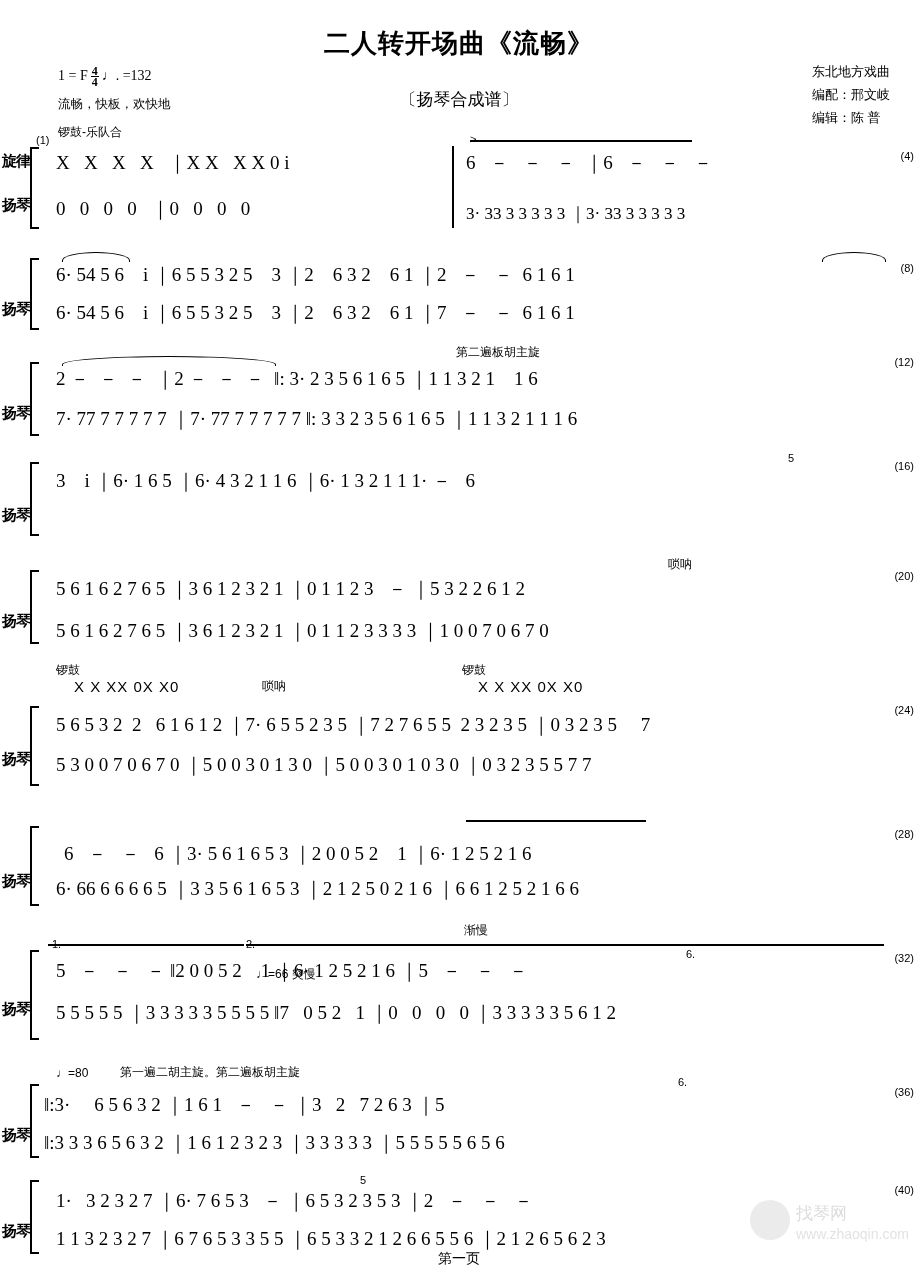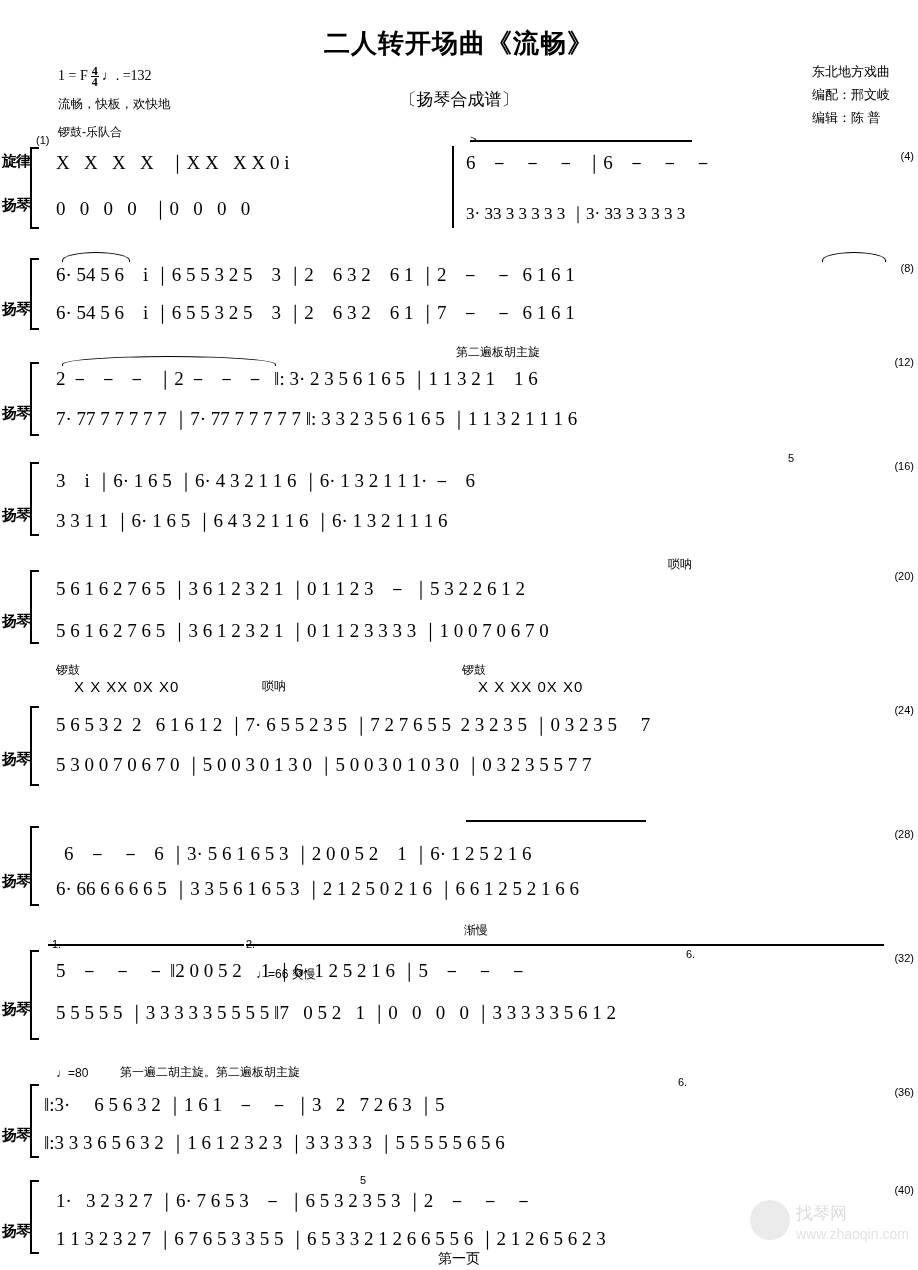--- a/index.html
+++ b/index.html
@@ -78,21 +78,20 @@
   <div class="ann" style="left:456px;top:344px;">第二遍板胡主旋</div>
   <div class="slur" style="left:62px;top:356px;width:212px;"></div>
   <div class="notes" style="left:56px;top:366px;">2 －  －  －  ｜2 －  －  －  ‖: 3· 2 3 5 6 1 6 5 ｜1 1 3 2 1    1 6</div>
   <div class="notes" style="left:56px;top:406px;">7· 77 7 7 7 7 7 ｜7· 77 7 7 7 7 7 ‖: 3 3 2 3 5 6 1 6 5 ｜1 1 3 2 1 1 1 6</div>
 
   <div class="bracket" style="left:30px;top:462px;height:70px;"></div>
   <div class="sysnum" style="top:460px;">(16)</div>
   <div class="lbl" style="left:2px;top:506px;">扬琴</div>
   <div class="ann tiny" style="left:788px;top:452px;">5</div>
   <div class="notes" style="left:56px;top:468px;">3    i ｜6· 1 6 5 ｜6· 4 3 2 1 1 6 ｜6· 1 3 2 1 1 1· －   6</div>
-  <div class="notes" style="left:56px;top:508px;">3 3 1 1 ｜6· 1 6 5 ｜6 4 3 2 1 1 6 ｜6· 1 3 2 1 1 1 6</div>
 
   <div class="bracket" style="left:30px;top:570px;height:70px;"></div>
   <div class="sysnum" style="top:570px;">(20)</div>
   <div class="lbl" style="left:2px;top:612px;">扬琴</div>
   <div class="ann" style="left:668px;top:556px;">唢呐</div>
   <div class="notes" style="left:56px;top:576px;">5 6 1 6 2 7 6 5 ｜3 6 1 2 3 2 1 ｜0 1 1 2 3   － ｜5 3 2 2 6 1 2</div>
   <div class="notes" style="left:56px;top:618px;">5 6 1 6 2 7 6 5 ｜3 6 1 2 3 2 1 ｜0 1 1 2 3 3 3 3 ｜1 0 0 7 0 6 7 0</div>
 
   <div class="bracket" style="left:30px;top:706px;height:76px;"></div>
   <div class="sysnum" style="top:704px;">(24)</div>

